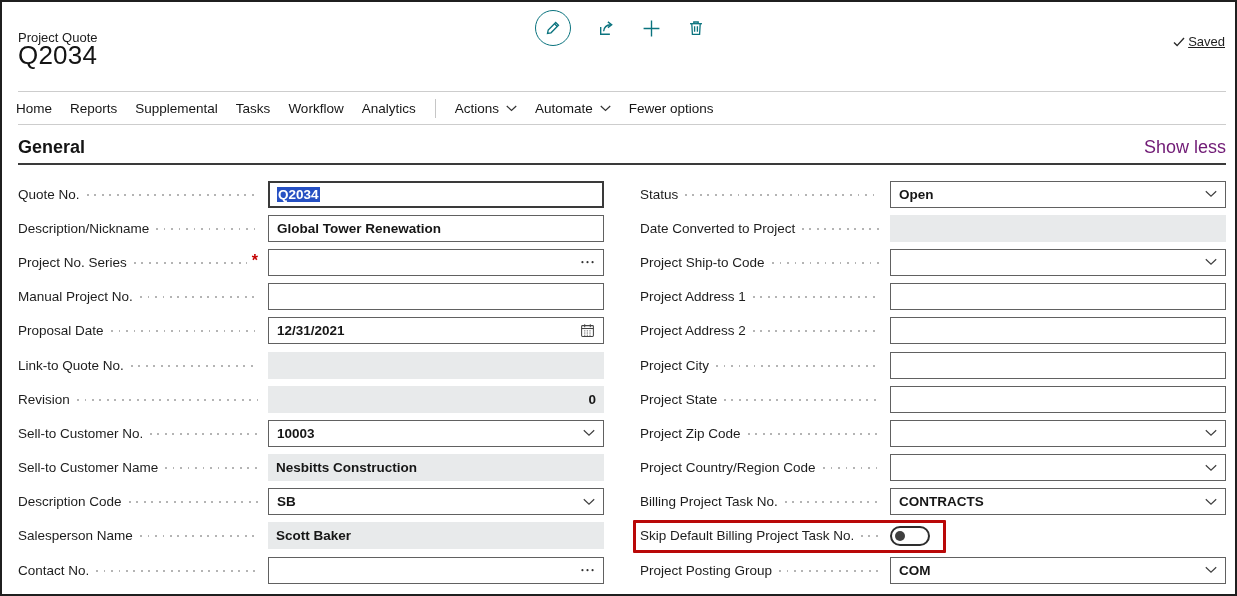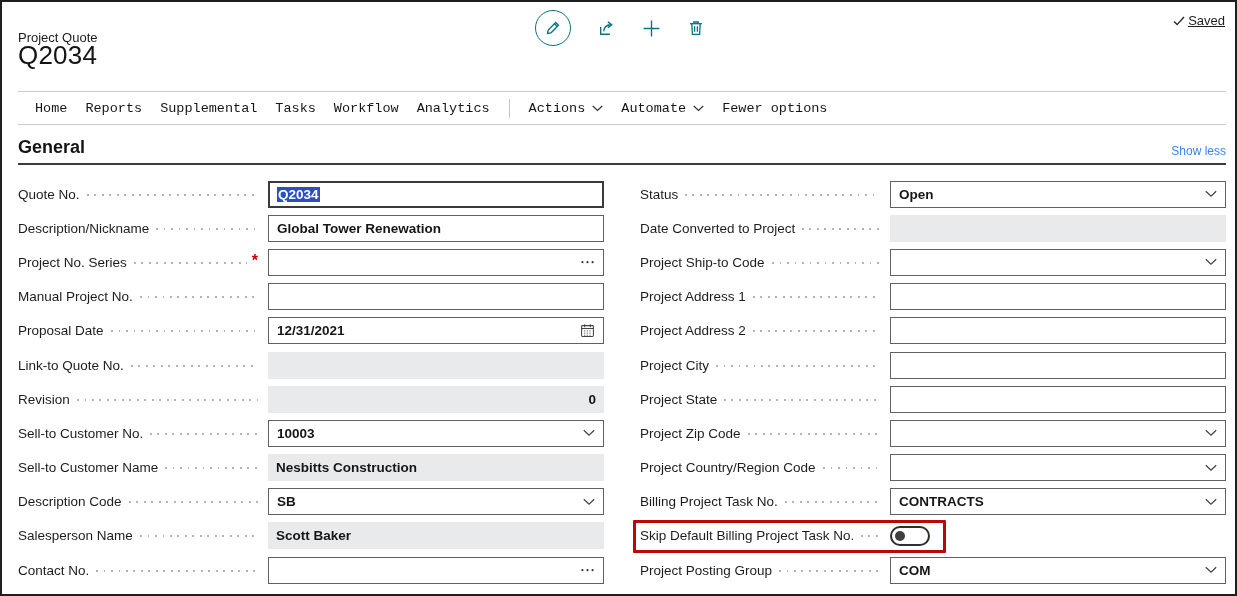--- a/index.html
+++ b/index.html
@@ -9,33 +9,33 @@
     --accent:#0a737e; --selection:#2650c3; --annotation:#b90808;
     --required:#c40000; --disabled-bg:#e8eaeb;
   }
   
   header{position:relative;height:89px;}
   .caption{position:absolute;left:16px;top:28px;font-size:13px;color:#1b1b1b;}
   .title{position:absolute;left:16px;top:38px;margin:0;font-size:26px;font-weight:400;color:#141414;letter-spacing:.2px;}
   .actionbar{position:absolute;left:533px;top:7px;height:38px;display:flex;align-items:center;gap:26px;}
   .icon-btn{background:none;border:none;padding:0;margin:0;color:var(--accent);display:flex;align-items:center;justify-content:center;cursor:pointer;}
   .icon-btn.circle{width:36px;height:36px;border:1.5px solid var(--accent);border-radius:50%;}
-  .saved{position:absolute;right:10px;top:11px;display:flex;align-items:center;gap:2px;font-size:13px;color:#1f1f1f;text-decoration:underline;}
+  .saved{position:absolute;right:10px;top:32px;display:flex;align-items:center;gap:2px;font-size:13px;color:#1f1f1f;text-decoration:underline;}
   .saved svg{color:#2a2a2a;}
   
   .hline{border:none;border-top:1px solid #cdcdcd;margin:0 9px 0 16px;}
   
-  .menubar{height:32px;display:flex;align-items:center;padding-left:24px;font-size:13.5px;color:#161616;font-family:Liberation Mono, monospace;}
+  .menubar{height:32px;display:flex;align-items:center;padding-left:5px;font-size:13.5px;color:#161616;}
   .menu-item,.menu-drop,.menu-more{padding:0 9px;cursor:pointer;white-space:nowrap;display:flex;align-items:center;gap:7px;}
   .menu-divider{width:1px;height:19px;background:#c6c6c6;margin:0 10px;}
   .menu-drop svg,.saved svg{flex:0 0 auto;}
   
   .section-head{margin:12px 9px 0 16px;display:flex;justify-content:space-between;align-items:flex-end;}
   .sec-title{font-size:18px;font-weight:700;color:#141414;}
-  .show-less{font-size:12px;color:#3b82f6;cursor:pointer;text-decoration:none;}
+  .show-less{font-size:18px;color:#701a75;cursor:pointer;text-decoration:none;}
   .sec-underline{border:none;border-top:2px solid #3a3a3a;margin:5px 9px 0 16px;}
   
   .form{margin:12px 9px 0 16px;display:grid;grid-template-columns:1fr 1fr;column-gap:36px;}
   .row{height:34.2px;display:flex;align-items:center;position:relative;}
   .lbl{font-size:13.5px;color:#1d1d1d;white-space:nowrap;flex:0 0 auto;}
   .dots{flex:1 1 auto;height:2px;margin:1px 10px 0 7px;
     background-image:repeating-linear-gradient(to right,#b4b4b4 0 1.8px,transparent 1.8px 7.5px);}
   .req{color:var(--required);font-weight:700;font-size:16px;margin:-2px 10px 0 -5px;flex:0 0 auto;}
   .ctl{flex:0 0 336px;height:27px;box-sizing:border-box;display:flex;align-items:center;
     padding:12px 8px;background:#fff;border:1px solid #616161;position:relative;}

